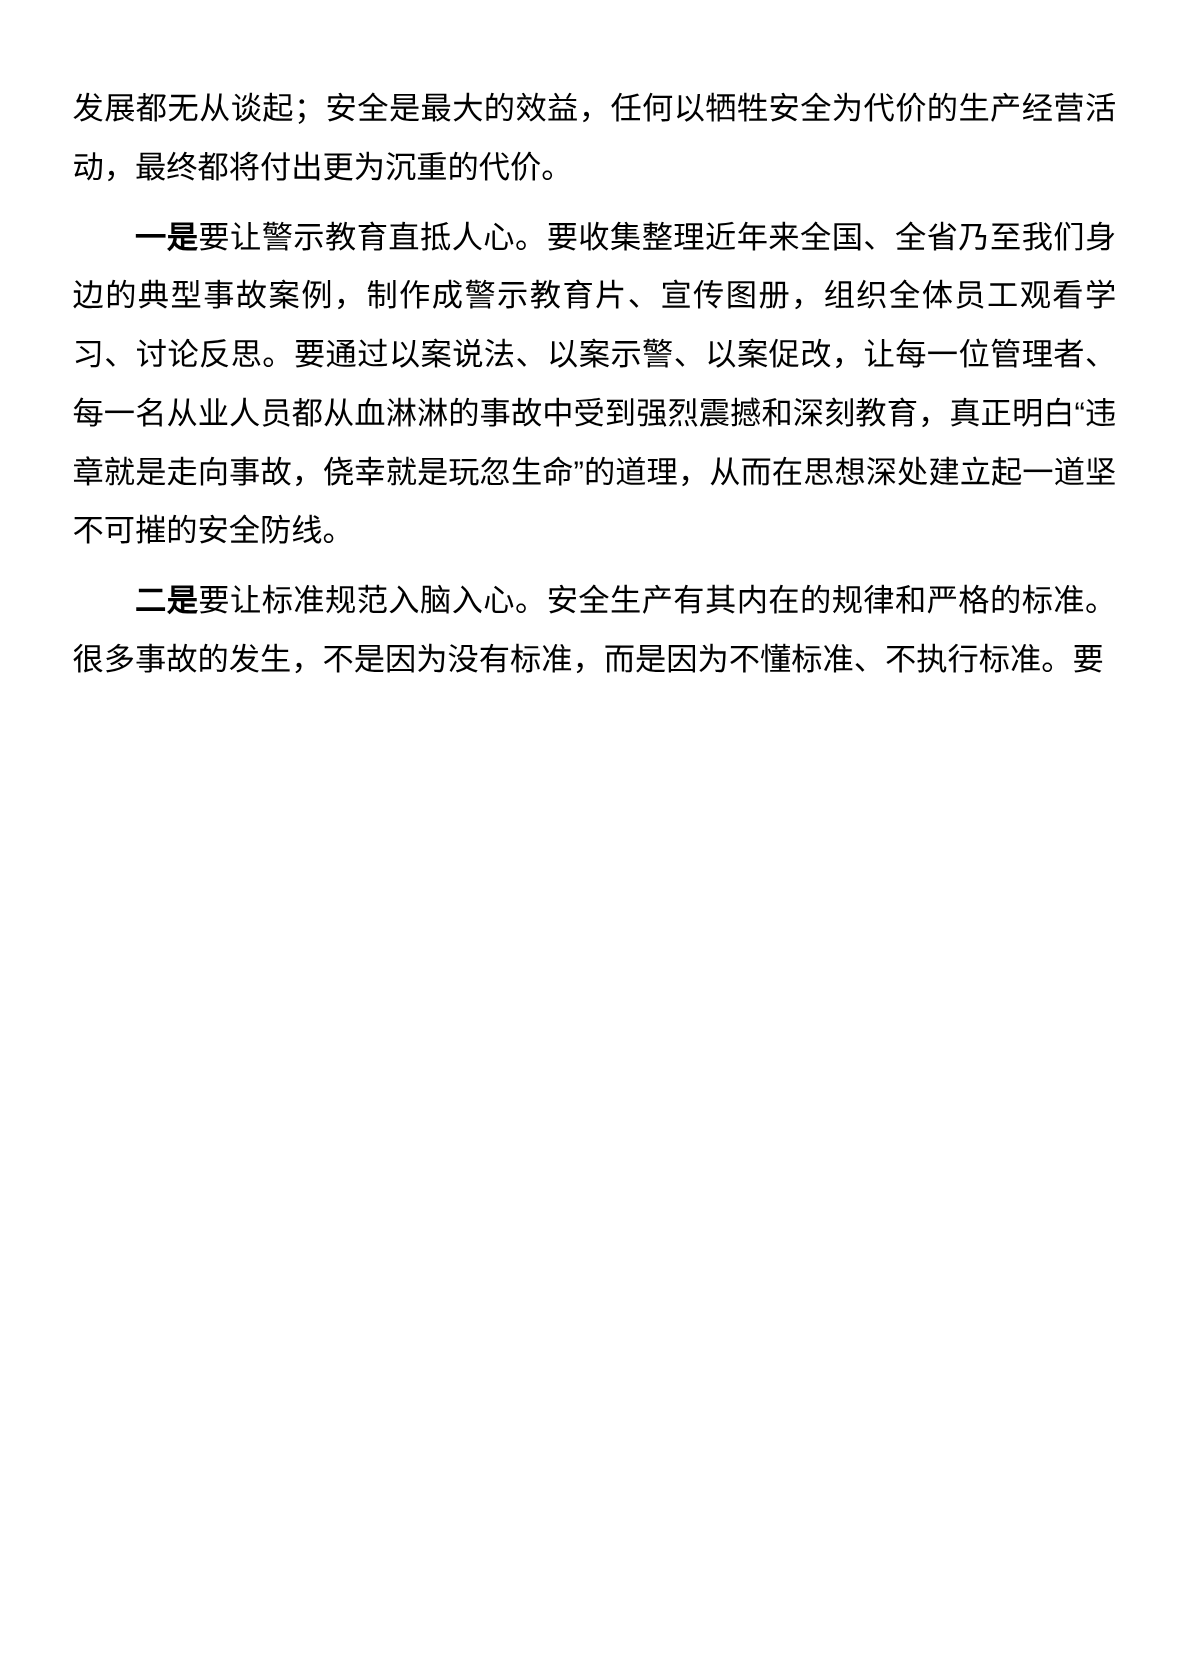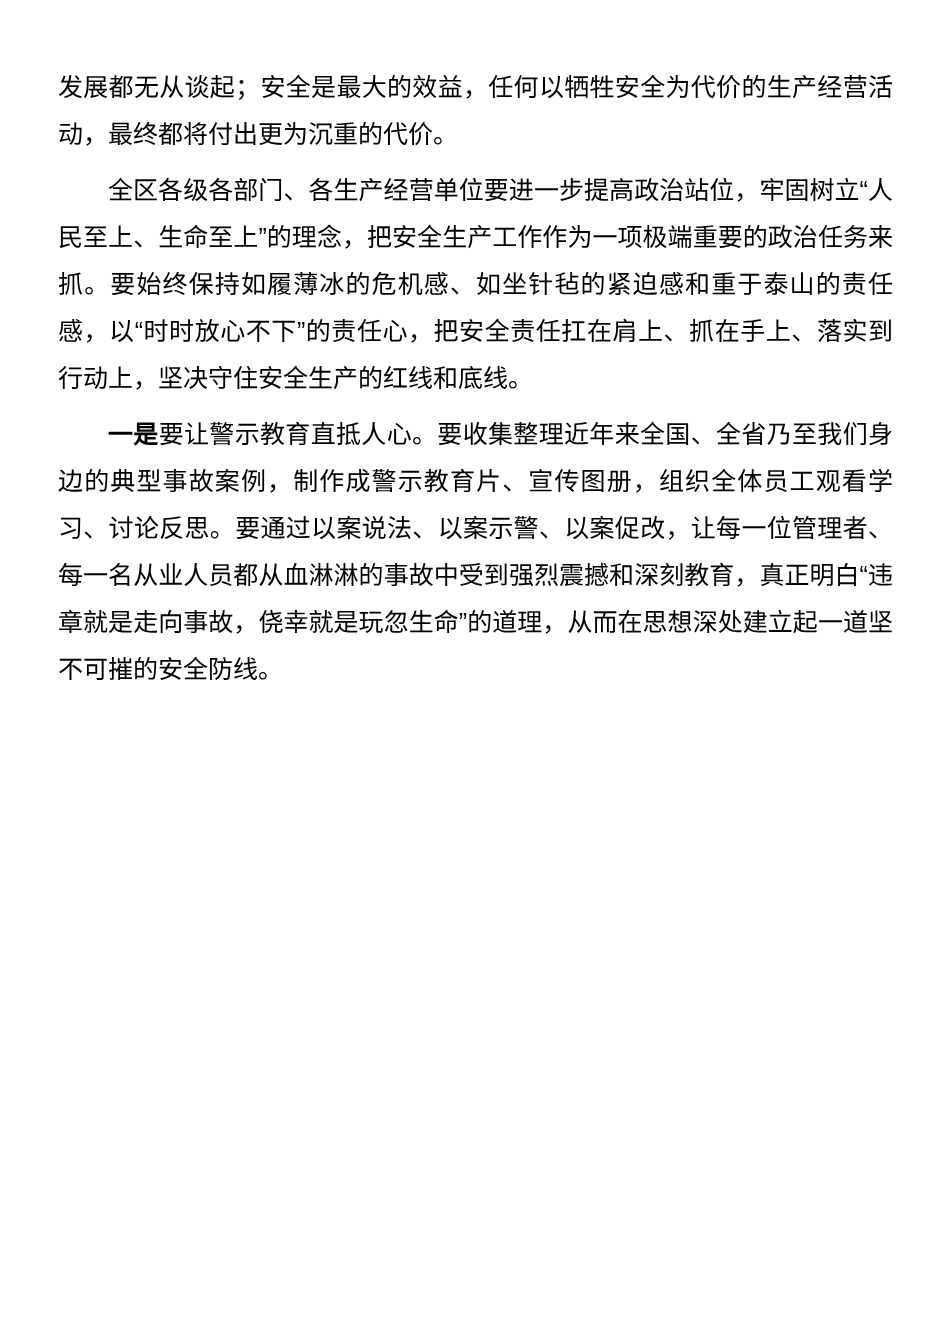--- a/index.html
+++ b/index.html
@@ -43,15 +43,15 @@
   }
   .lead {
     font-weight: 700;
   }
 </style>
 </head>
 <body style="background: rgb(255, 255, 255);">
 
 <div class="page" id="doc" style="background: rgb(255, 255, 255); color: rgb(0, 0, 0);">
     <p class="para"><span>发展都无从谈起；安全是最大的效益，任何以牺牲安全为代价的生产经营活动，最终都将付出更为沉重的代价。</span></p>
-    <p class="para indent"><span>全区各级各部门、各生产经营单位要进一步提高政治站位，牢固树立“人民至上、生命至上”的理念，把安全生产工作作为一项极端重要的政治任务来抓。要始终保持如履薄冰的危机感、如坐针毡的紧迫感和重于泰山的责任感，以“时时放心不下”的责任心，把安全责任扛在肩上、抓在手上、落实到行动上，坚决守住安全生产的红线和底线。</span></p>
     <p class="para indent"><b class="lead">一是</b><span>要让警示教育直抵人心。要收集整理近年来全国、全省乃至我们身边的典型事故案例，制作成警示教育片、宣传图册，组织全体员工观看学习、讨论反思。要通过以案说法、以案示警、以案促改，让每一位管理者、每一名从业人员都从血淋淋的事故中受到强烈震撼和深刻教育，真正明白“违章就是走向事故，侥幸就是玩忽生命”的道理，从而在思想深处建立起一道坚不可摧的安全防线。</span></p>
+    <p class="para indent"><b class="lead">二是</b><span>要让标准规范入脑入心。安全生产有其内在的规律和严格的标准。很多事故的发生，不是因为没有标准，而是因为不懂标准、不执行标准。要</span></p>
   </div>
 
 </body></html>

